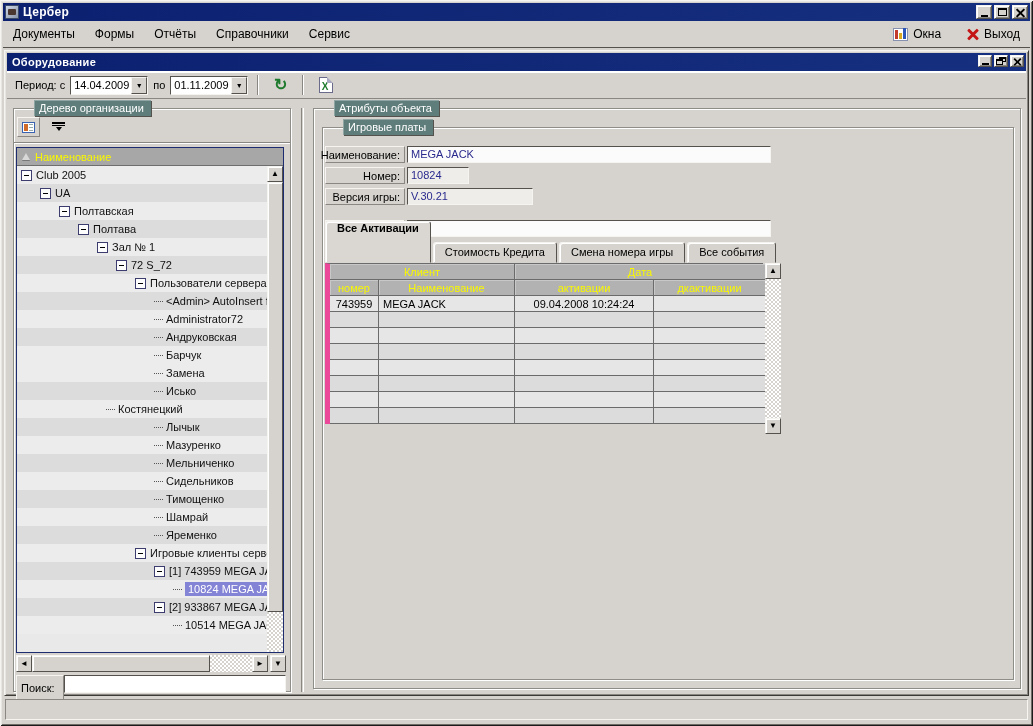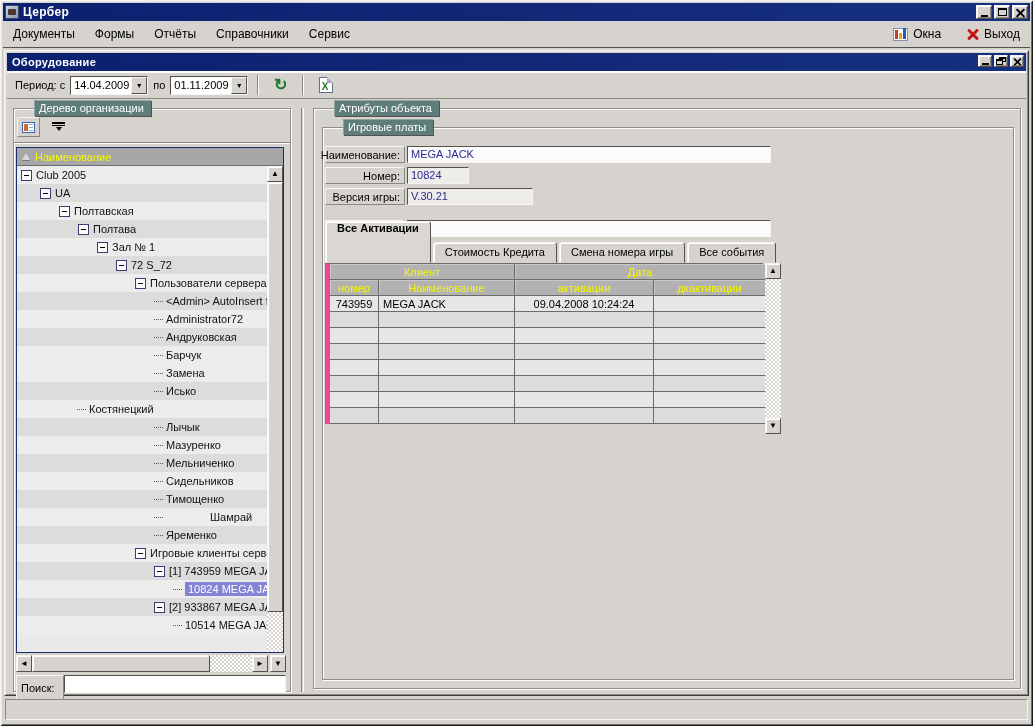--- a/index.html
+++ b/index.html
@@ -330,21 +330,21 @@
                 <span class="tree-label">Барчук</span>
               </div>
               <div class="tree-row even" style="padding-left: 137px;">
                 <span class="connector"></span>
                 <span class="tree-label">Замена</span>
               </div>
               <div class="tree-row odd" style="padding-left: 137px;">
                 <span class="connector"></span>
                 <span class="tree-label">Исько</span>
               </div>
-              <div class="tree-row even" style="padding-left: 60px;">
+              <div class="tree-row even" style="padding-left: 89px;">
                 <span class="connector"></span>
                 <span class="tree-label">Костянецкий</span>
               </div>
               <div class="tree-row odd" style="padding-left: 137px;">
                 <span class="connector"></span>
                 <span class="tree-label">Лычык</span>
               </div>
               <div class="tree-row even" style="padding-left: 137px;">
                 <span class="connector"></span>
                 <span class="tree-label">Мазуренко</span>
@@ -354,21 +354,21 @@
                 <span class="tree-label">Мельниченко</span>
               </div>
               <div class="tree-row even" style="padding-left: 137px;">
                 <span class="connector"></span>
                 <span class="tree-label">Сидельников</span>
               </div>
               <div class="tree-row odd" style="padding-left: 137px;">
                 <span class="connector"></span>
                 <span class="tree-label">Тимощенко</span>
               </div>
-              <div class="tree-row even" style="padding-left: 137px; gap: 44px;">
+              <div class="tree-row even" style="padding-left: 137px;">
                 <span class="connector"></span>
                 <span class="tree-label">Шамрай</span>
               </div>
               <div class="tree-row odd" style="padding-left: 137px;">
                 <span class="connector"></span>
                 <span class="tree-label">Яременко</span>
               </div>
               <div class="tree-row even" style="padding-left: 118px;">
                 <span class="expand-box">
                   <span class="minus"></span>

